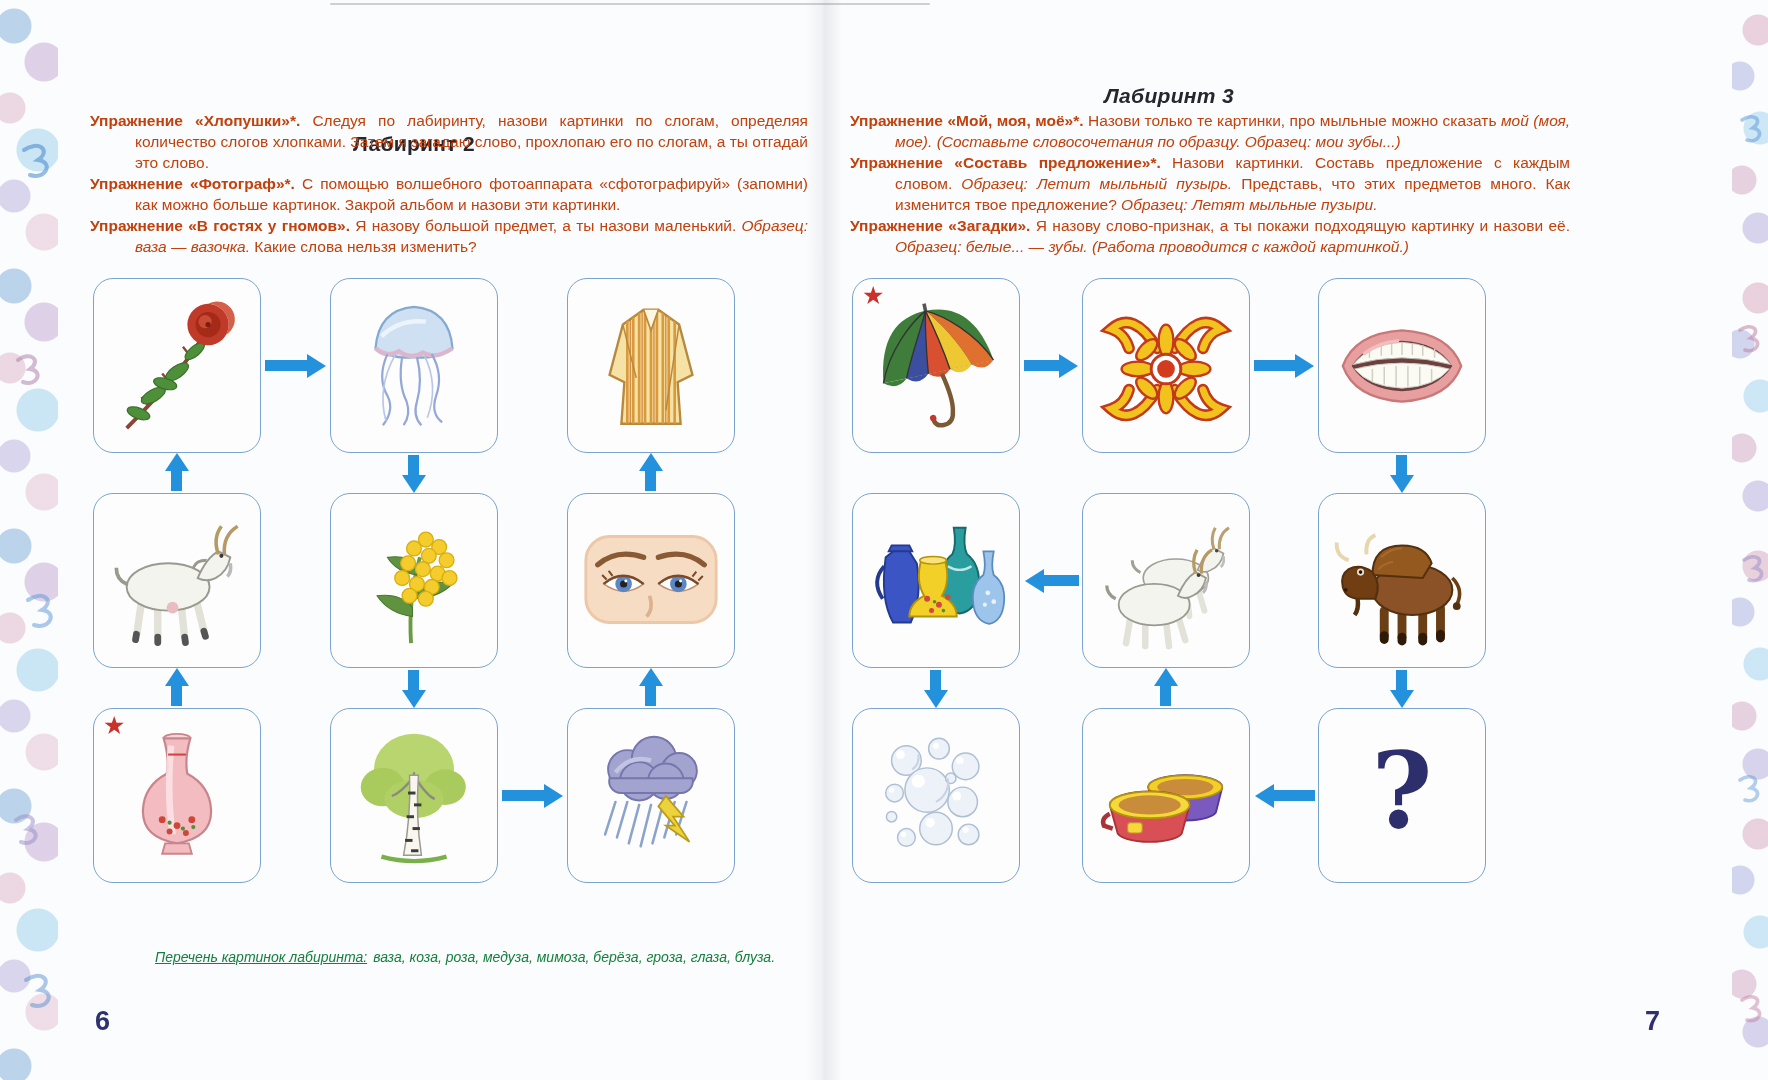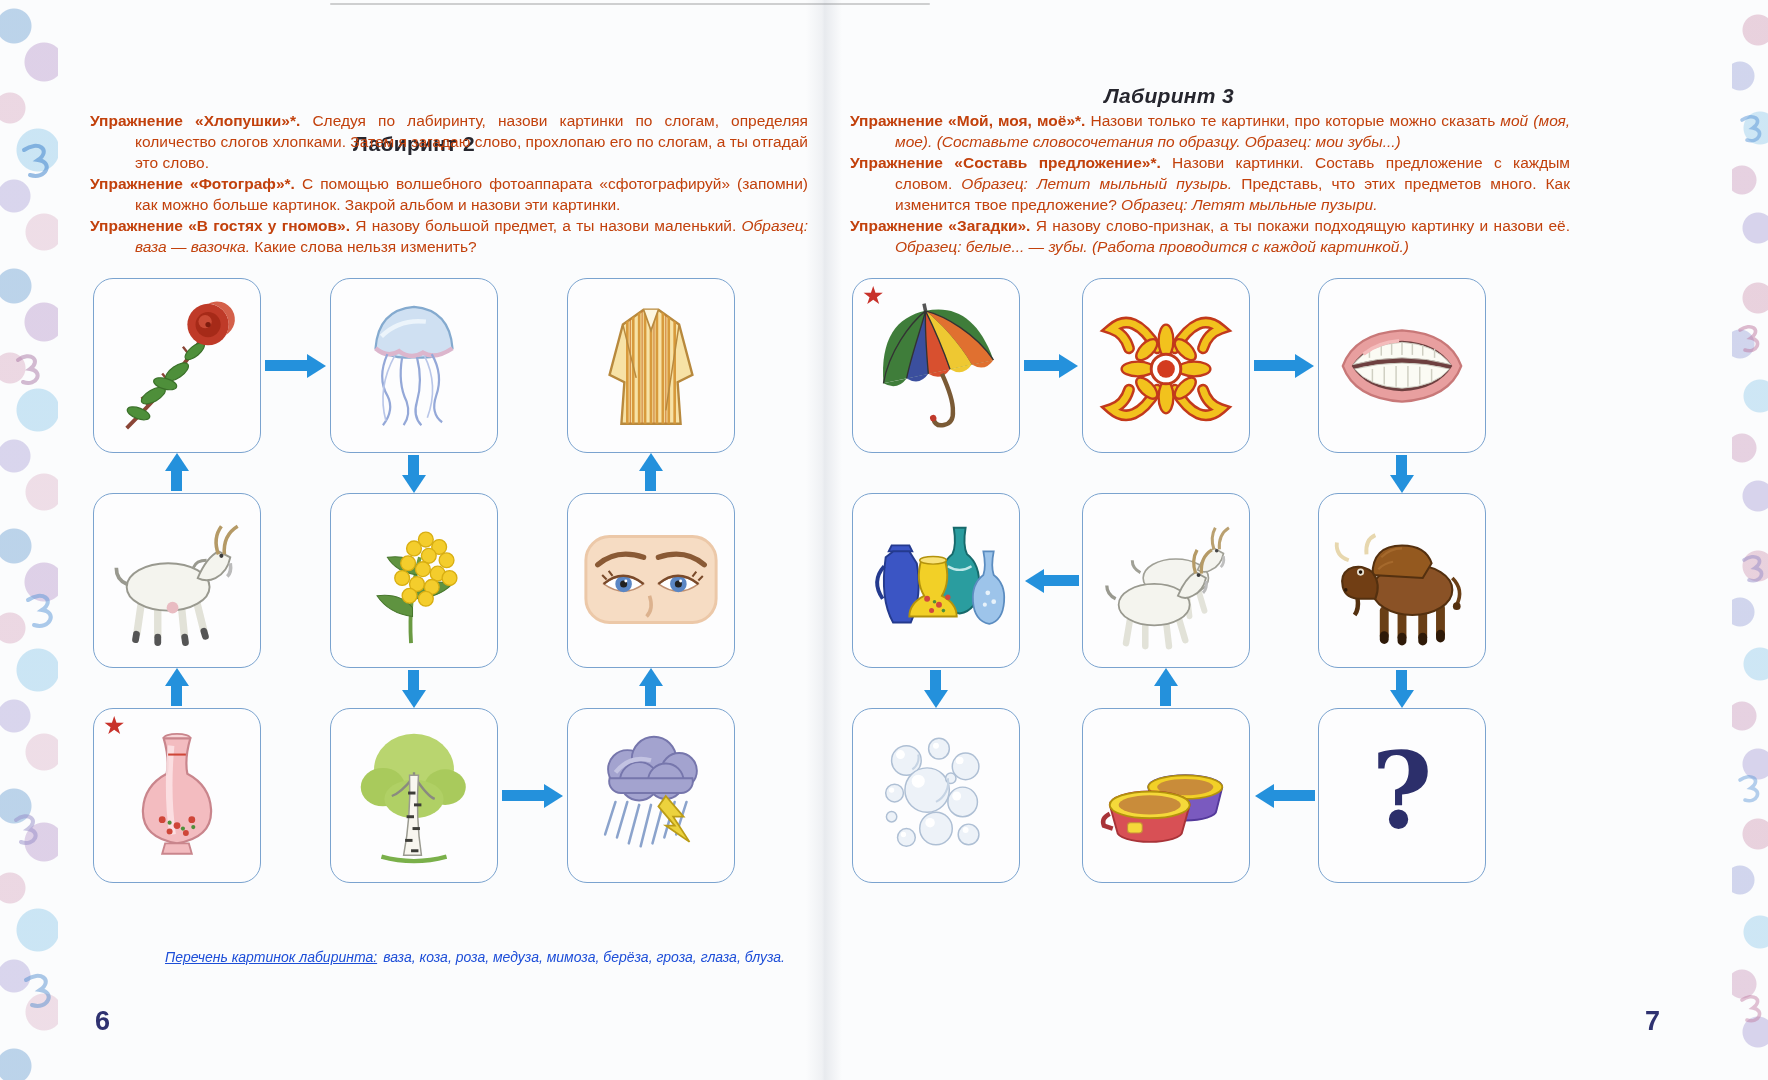--- a/index.html
+++ b/index.html
@@ -59,21 +59,21 @@
   .qmark{font-family:"DejaVu Serif",serif;font-size:104px;font-weight:bold;color:#2c2f6b;line-height:1;transform:translateY(-4px);}
 
   .arrow{position:absolute;background:#2491dc;}
   .h-arrow{height:11px;}
   .v-arrow{width:11px;}
   .arr-right::after{content:"";position:absolute;left:100%;top:50%;transform:translateY(-50%);border-left:19px solid #2491dc;border-top:12.5px solid transparent;border-bottom:12.5px solid transparent;}
   .arr-left::before{content:"";position:absolute;right:100%;top:50%;transform:translateY(-50%);border-right:19px solid #2491dc;border-top:12.5px solid transparent;border-bottom:12.5px solid transparent;}
   .arr-up::before{content:"";position:absolute;bottom:100%;left:50%;transform:translateX(-50%);border-bottom:18px solid #2491dc;border-left:12.5px solid transparent;border-right:12.5px solid transparent;}
   .arr-down::after{content:"";position:absolute;top:100%;left:50%;transform:translateX(-50%);border-top:18px solid #2491dc;border-left:12.5px solid transparent;border-right:12.5px solid transparent;}
 
-  .caption{position:absolute;top:949px;font-size:14px;font-style:italic;color:#1d4ed8;text-align:center;margin:0;}
+  .caption{position:absolute;top:949px;font-size:14px;font-style:italic;color:#15803d;text-align:left;margin:0;}
   .page-left .caption{left:100px;width:640px;}
   .page-right .caption{left:190px;width:640px;}
   .cap-label{text-decoration:underline;margin-right:6px;}
 
   .pagenum{position:absolute;font-size:27px;font-weight:bold;color:#2e3170;font-style:normal;}
   .page-left .pagenum{left:40px;top:1006px;}
   .page-right .pagenum{left:810px;top:1006px;}
 </style>
 </head>
 <body>
@@ -316,21 +316,21 @@
   <p class="caption">
     <span class="cap-label">Перечень картинок лабиринта:</span><span>ваза, коза, роза, медуза, мимоза, берёза, гроза, глаза, блуза.</span>
   </p>
   <div class="pagenum">6</div>
 </section>
 
 <section class="page page-right">
   <h1 class="title">Лабиринт 3</h1>
 
   <div class="textblock">
-    <p><span class="seg-b">Упражнение «Мой, моя, моё»*. </span><span class="seg-n">Назови только те картинки, про которые можно сказать </span><span class="seg-i">мой (моя, мое). (Составьте словосочетания по образцу. Образец: мои зубы...)</span></p>
+    <p><span class="seg-b">Упражнение «Мой, моя, моё»*. </span><span class="seg-n">Назови только те картинки, про мыльные можно сказать </span><span class="seg-i">мой (моя, мое). (Составьте словосочетания по образцу. Образец: мои зубы...)</span></p>
     <p><span class="seg-b">Упражнение «Составь предложение»*. </span><span class="seg-n">Назови картинки. Составь предложение с каждым словом. </span><span class="seg-i">Образец: Летит мыльный пузырь.</span><span class="seg-n"> Представь, что этих предметов много. Как изменится твое предложение? </span><span class="seg-i">Образец: Летят мыльные пузыри.</span></p>
     <p><span class="seg-b">Упражнение «Загадки». </span><span class="seg-n">Я назову слово-признак, а ты покажи подходящую картинку и назови её. </span><span class="seg-i">Образец: белые... — зубы. (Работа проводится с каждой картинкой.)</span></p>
   </div>
 
   <div class="card" style="left:17px;top:278px" title="зонт">
     <span class="star">★</span>
     <svg viewBox="0 0 100 100">
       <g transform="rotate(-12 50 46)">
         <path d="M50,12 v-5" stroke="#555" stroke-width="2.4"></path>
         <path d="M12,54 C16,24 30,12 50,12 C70,12 84,24 88,54 Z" fill="#3f7d3a"></path>

